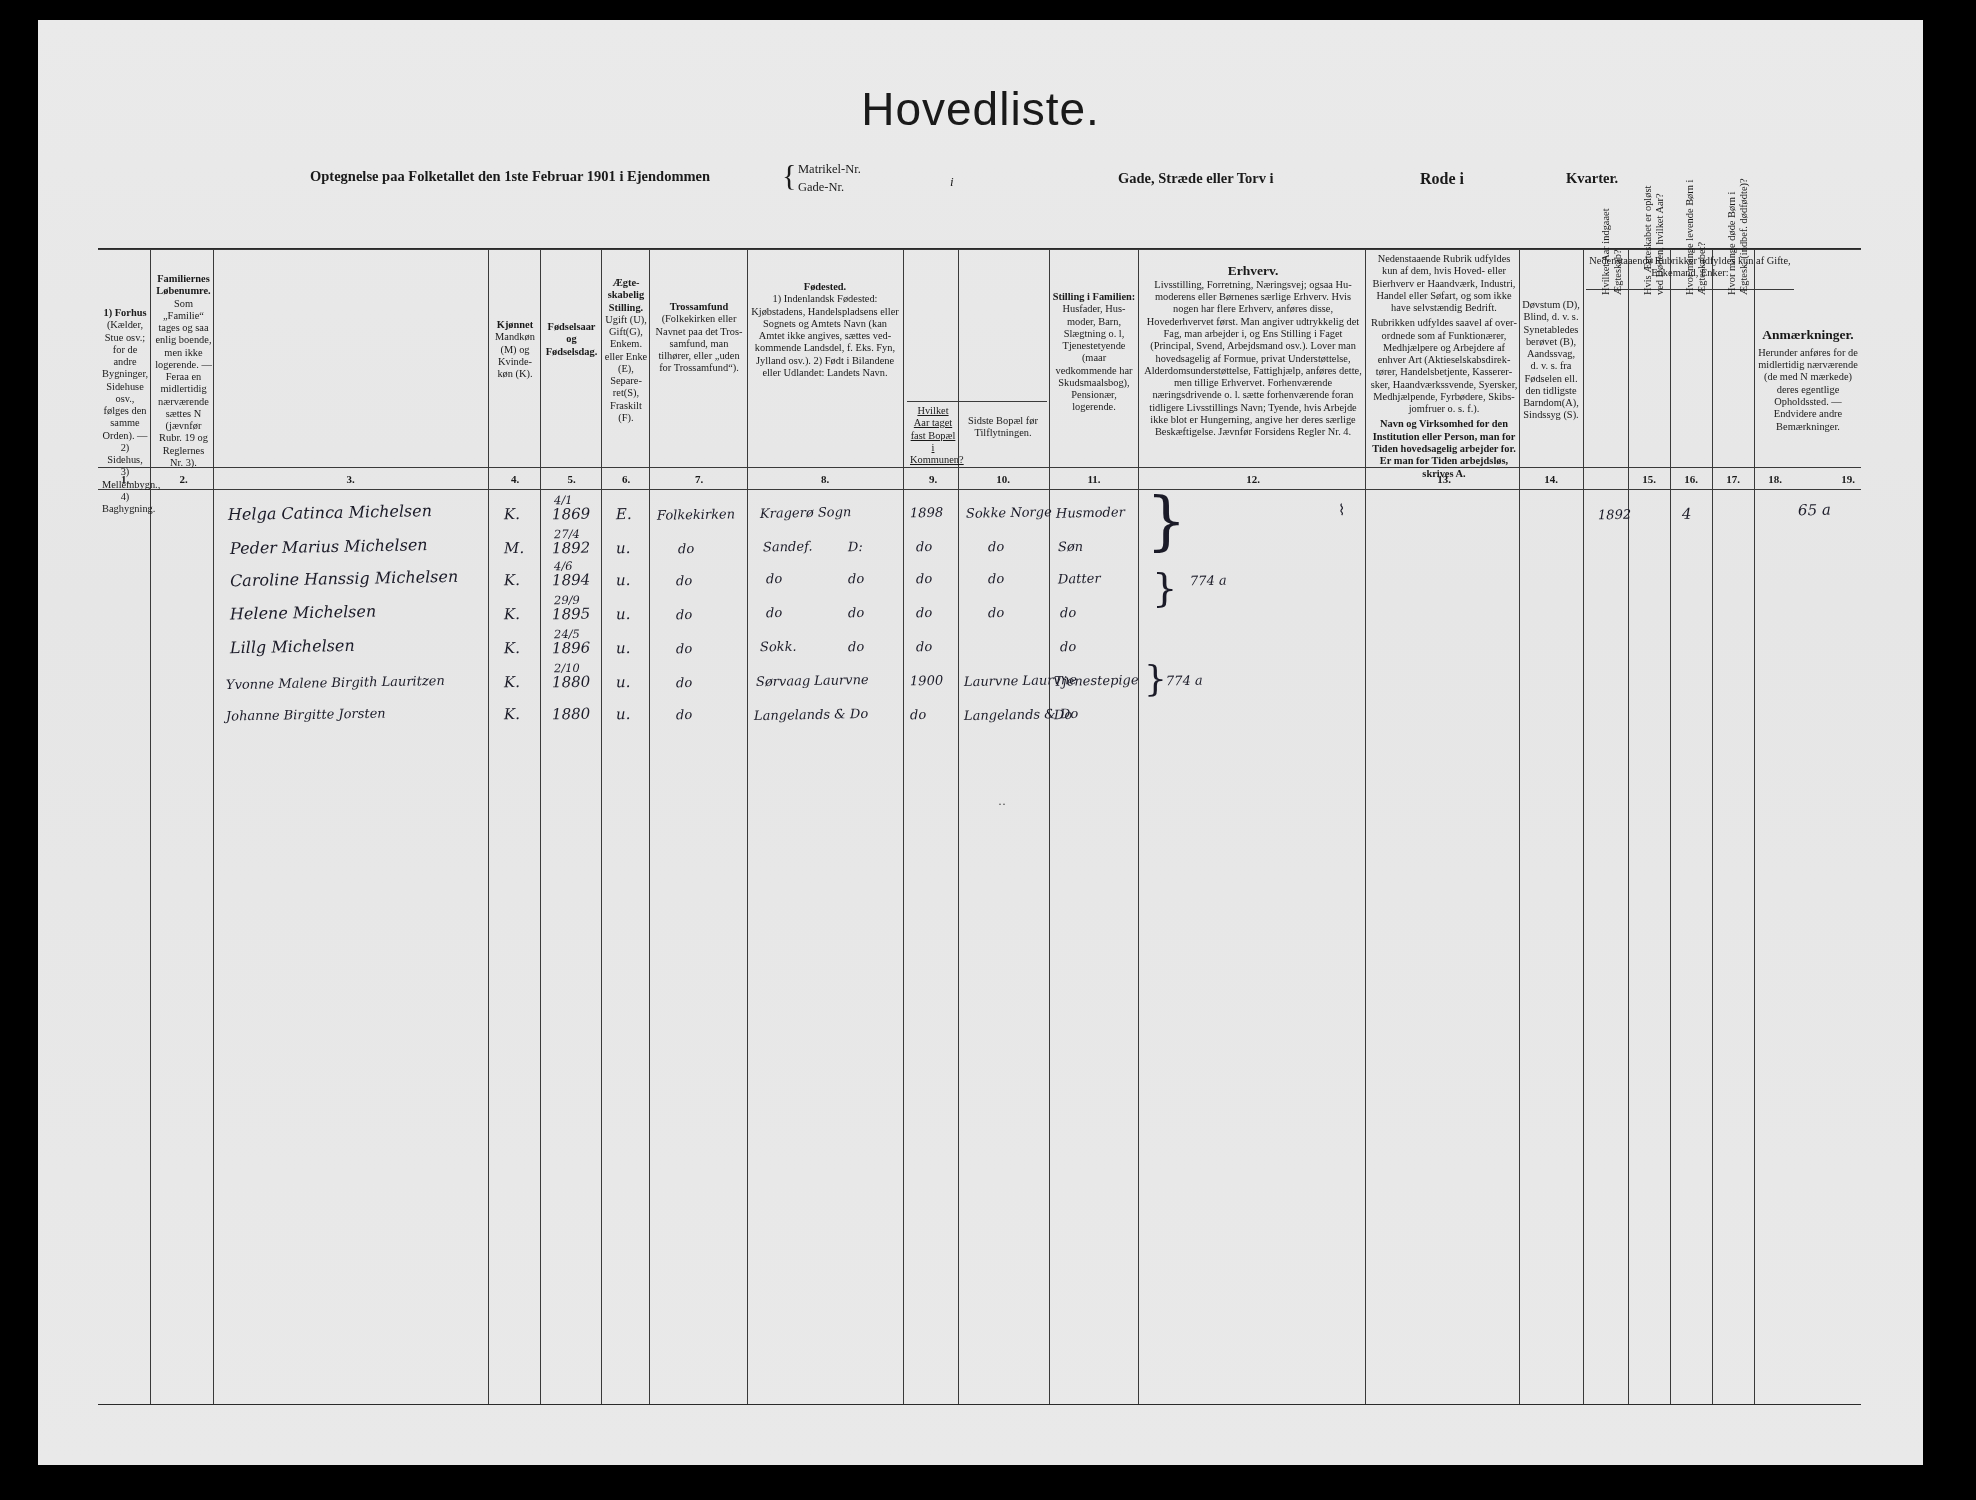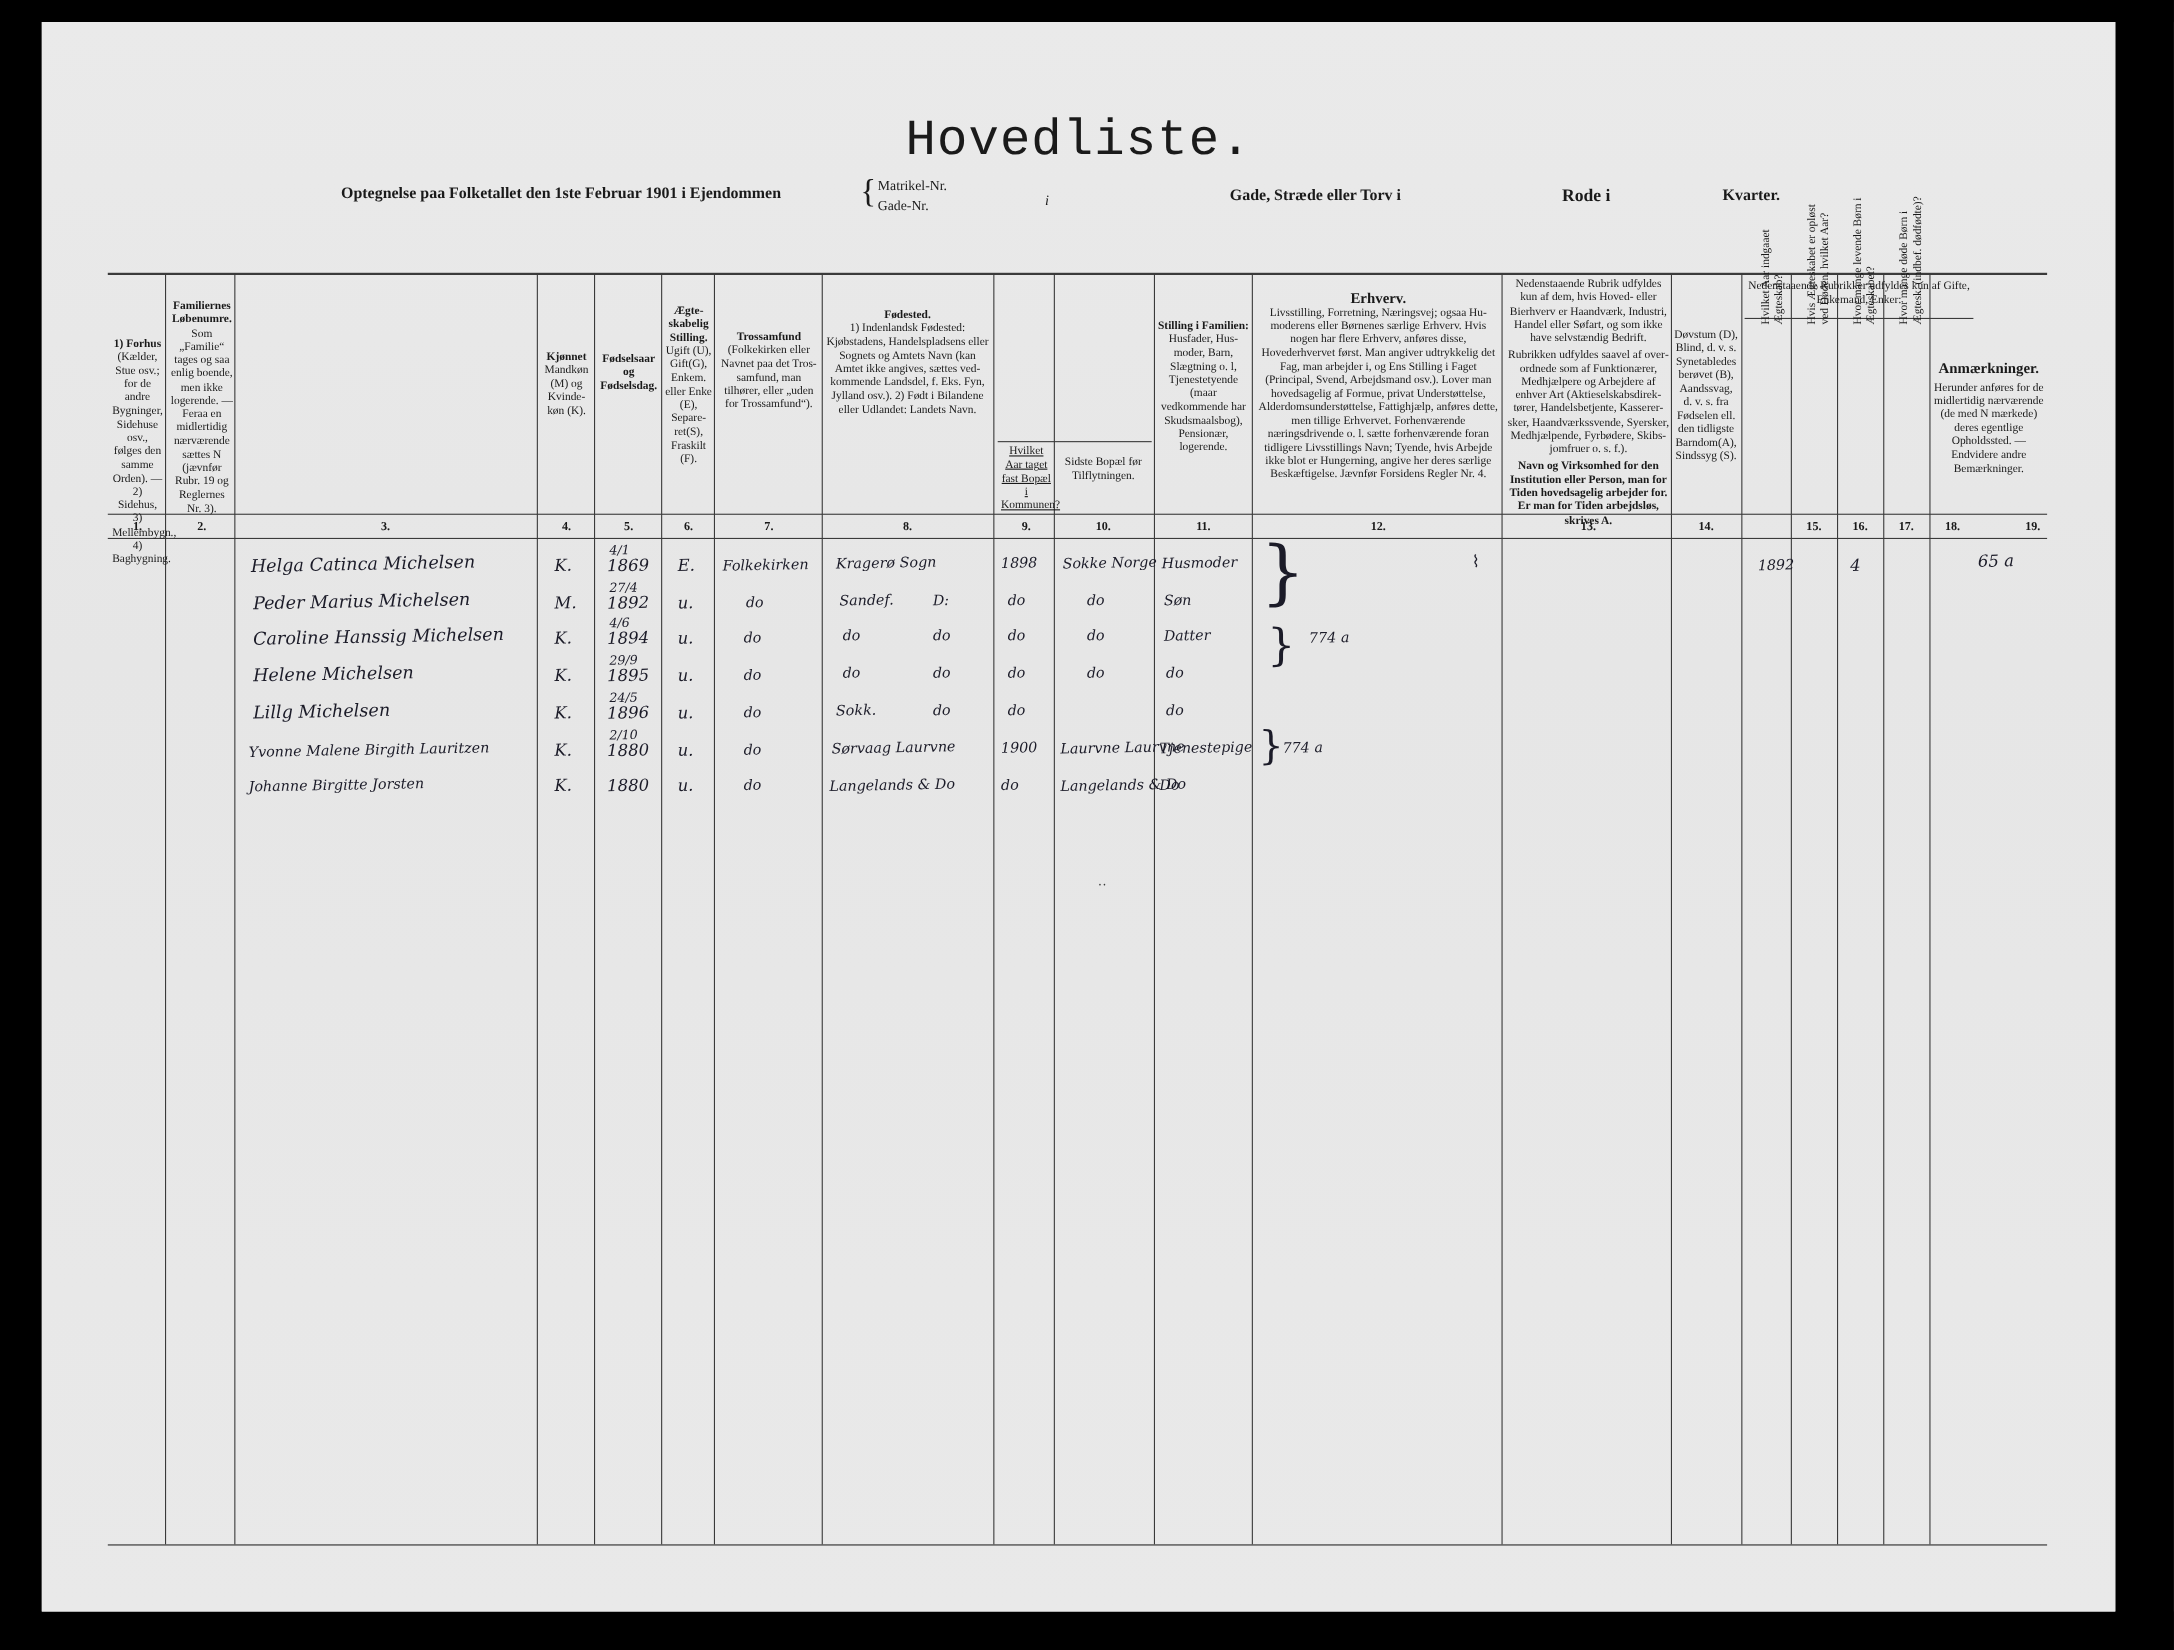--- a/index.html
+++ b/index.html
@@ -44,22 +44,21 @@
 
   
   #title {
     position: absolute;
     left: 0; top: 62px;
     width: 1885px;
     text-align: center;
     font-size: 46px;
     letter-spacing: 1px;
     color: #1a1a1a;
-    font-family: Liberation Mono, monospace;
-    margin-top: 20px;
+    font-family: Liberation Sans, sans-serif;
   }
   #subtitle-row {
     position: absolute;
     left: 0; top: 148px; width: 1885px;
     font-size: 14.5px;
     color: #1a1a1a;
   }
   .sub-optegnelse {
     position: absolute; left: 272px; top: 0;
     font-weight: bold;

